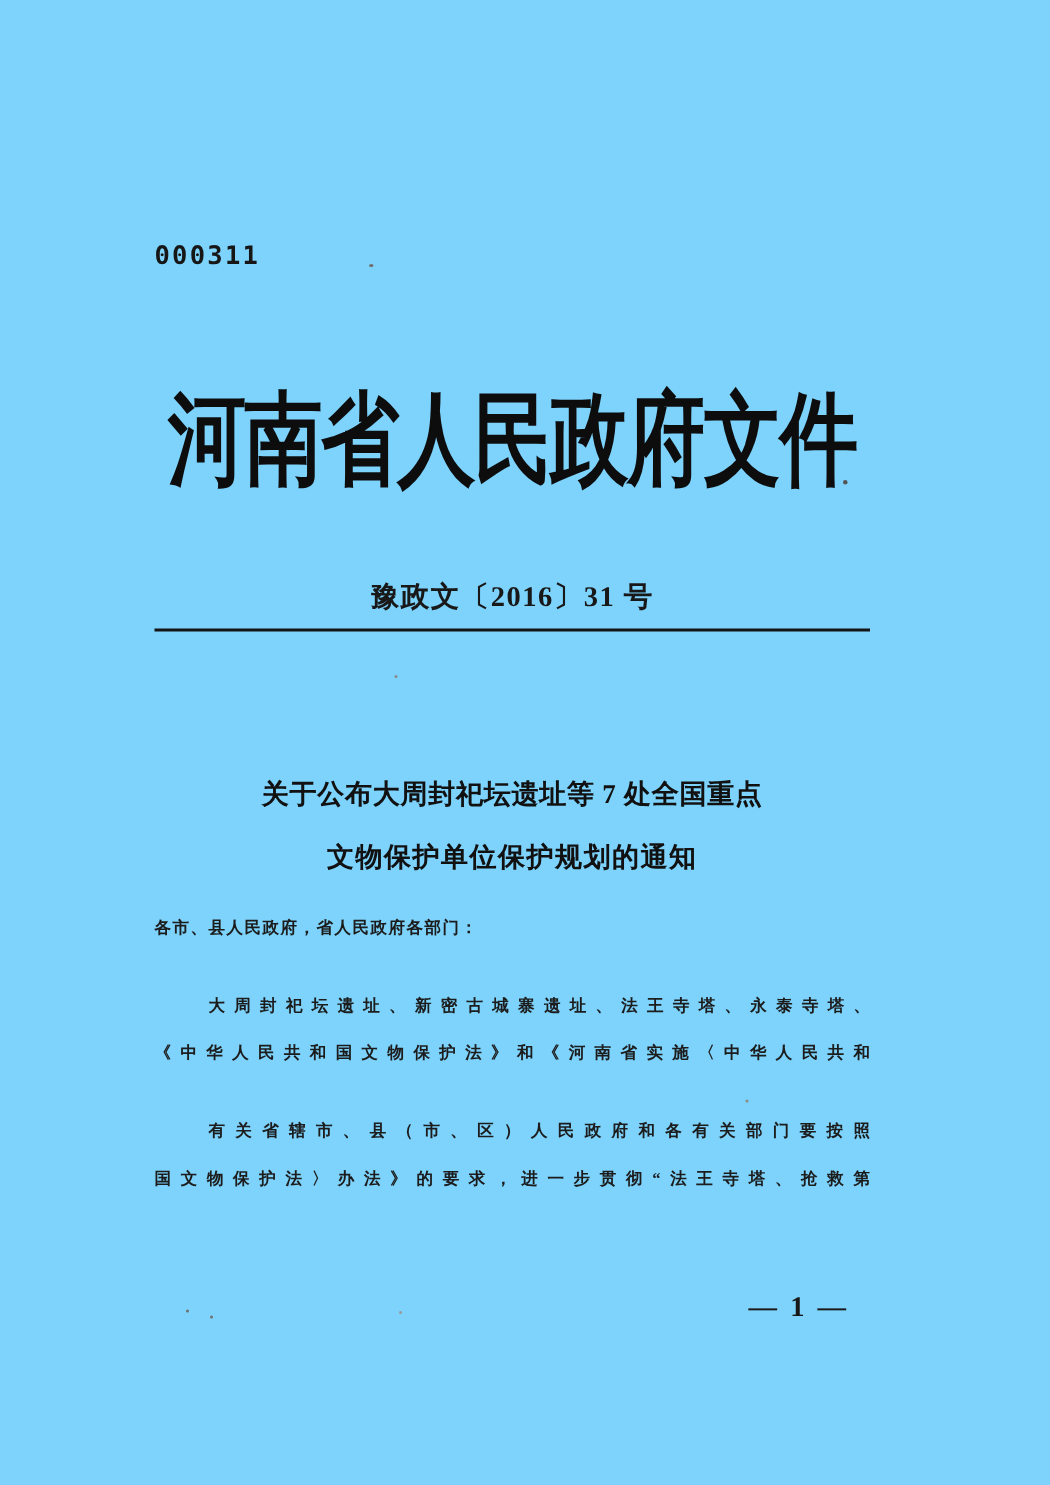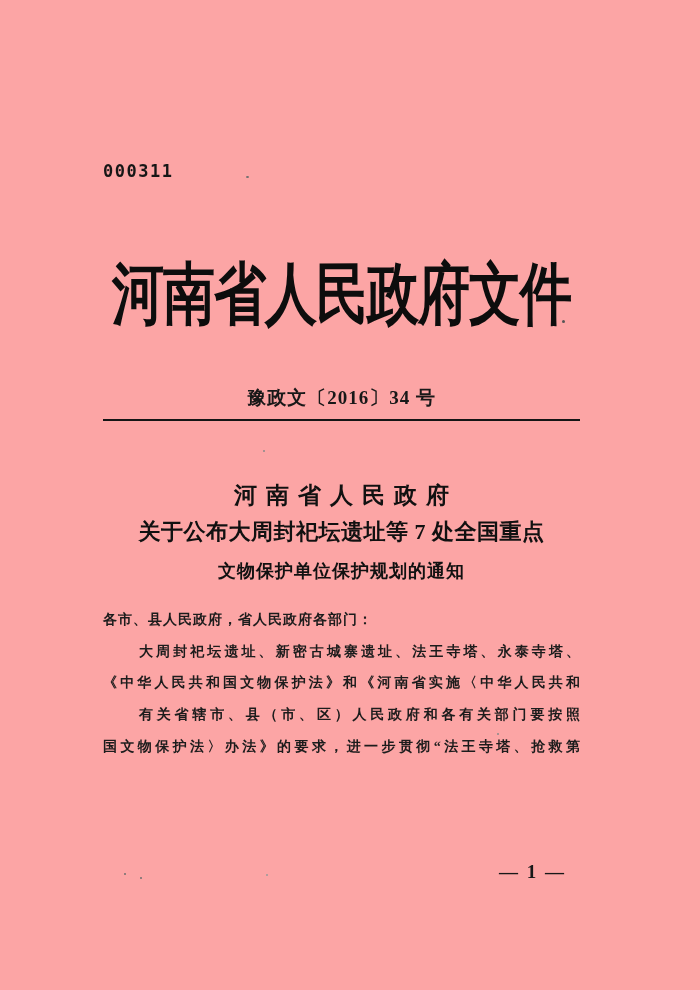--- a/index.html
+++ b/index.html
@@ -1,21 +1,21 @@
 <!DOCTYPE html>
 <html><head>
 <meta charset="utf-8">
 <style>
   html, body { margin: 0; padding: 0; background: #888; }
   .page {
     position: relative;
     width: 700px;
     height: 990px;
     margin: 0 auto;
-    background: #fca5a5;
+    background: #7dd3fc;
     overflow: hidden;
     font-family: "Liberation Serif", serif;
     color: #1a1a1a;
     text-decoration: underline;
   }
   .abs { position: absolute; }
 
   .stamp {
     left: 103px; top: 161px;
     font-family: "DejaVu Sans Mono", monospace;
@@ -47,39 +47,39 @@
   }
 
   .rule {
     left: 103px; top: 419px;
     width: 477px; height: 2px;
     background: #141414;
   }
 
   .notice-title { font-weight: 800; color: #111; white-space: nowrap; }
   .title-1 { top: 480px; font-size: 23px; letter-spacing: 9px; text-indent: 9px; }
-  .title-2 { top: 517px; font-size: 22px; letter-spacing: 0.5px; }
+  .title-2 { top: 517px; font-size: 18px; letter-spacing: 0.5px; }
   .title-3 { top: 559px; font-size: 18px; letter-spacing: 1px; }
 
   .body-block {
     left: 103px; top: 604px; width: 477px;
-    font-size: 14px;
+    font-size: 11px;
     line-height: 31.7px;
     font-weight: 600;
     color: #1c1c1c;
   }
   .body-line { height: 31.7px; white-space: nowrap; }
   .body-line.stretch {
     white-space: normal;
     text-align: justify;
     text-align-last: justify;
     text-justify: inter-character;
   }
   .body-line.plain { letter-spacing: 1px; }
-  .body-line.indent { padding-left: 36px; }
+  .body-line.indent { padding-left: 36px; margin-top: 20px; }
 
   .page-number {
     left: 499px; top: 861px;
     font-size: 19px;
     font-weight: 600;
     letter-spacing: 2px;
     color: #181818;
     white-space: nowrap;
   }
 
@@ -94,25 +94,24 @@
 </style>
 </head>
 <body>
 
 <div class="page">
 
   <div class="abs stamp">000311</div>
 
   <div class="abs center-col masthead">河南省人民政府文件</div>
 
-  <div class="abs center-col doc-number">豫政文〔2016〕34 号</div>
+  <div class="abs center-col doc-number">豫政文〔2016〕31 号</div>
 
   <div class="abs rule"></div>
 
-  <div class="abs center-col notice-title title-1">河南省人民政府</div>
   <div class="abs center-col notice-title title-2">关于公布大周封祀坛遗址等 7 处全国重点</div>
   <div class="abs center-col notice-title title-3">文物保护单位保护规划的通知</div>
 
   <div class="abs body-block">
     <div class="body-line plain">各市、县人民政府，省人民政府各部门：</div>
     <div class="body-line stretch indent">大周封祀坛遗址、新密古城寨遗址、法王寺塔、永泰寺塔、</div>
     <div class="body-line stretch">《中华人民共和国文物保护法》和《河南省实施〈中华人民共和</div>
     <div class="body-line stretch indent">有关省辖市、县（市、区）人民政府和各有关部门要按照</div>
     <div class="body-line stretch">国文物保护法〉办法》的要求，进一步贯彻“法王寺塔、抢救第</div>
   </div>

